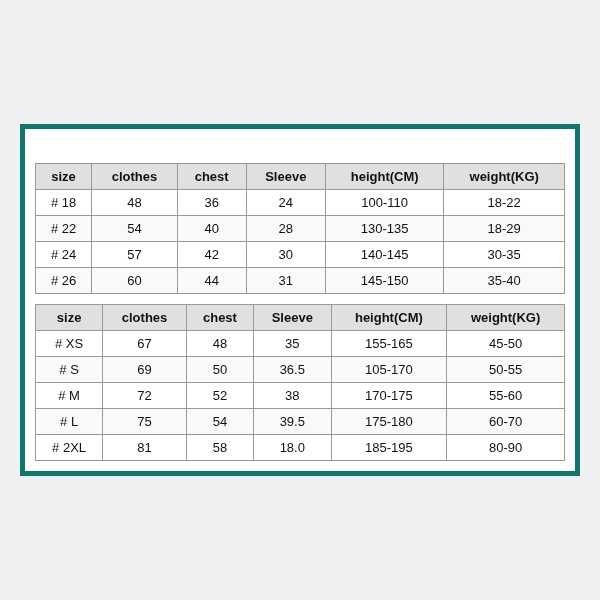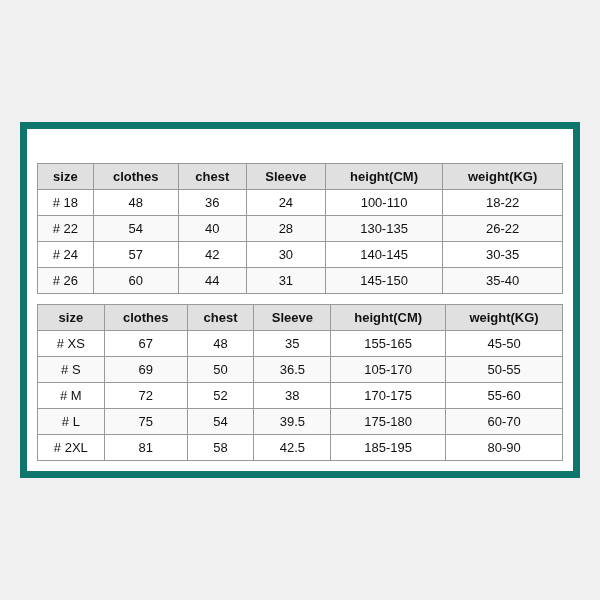--- a/index.html
+++ b/index.html
@@ -13,21 +13,21 @@
       height: 600px;
       background-color: #f0f0f0;
       display: flex;
       align-items: center;
       justify-content: center;
       font-family: Arial, sans-serif;
     }
 
     .chart-wrapper {
       background: #fff;
-      border: 7px solid #0f766e;
+      border: 5px solid #0f766e;
       width: 560px;
       padding: 10px;
     }
 
     .chart-title {
       text-align: center;
       font-size: 22px;
       font-weight: bold;
       padding: 10px 0 14px 0;
       color: #111;
@@ -89,21 +89,21 @@
           <td>24</td>
           <td>100-110</td>
           <td>18-22</td>
         </tr>
         <tr>
           <td># 22</td>
           <td>54</td>
           <td>40</td>
           <td>28</td>
           <td>130-135</td>
-          <td>26-22</td>
+          <td>18-29</td>
         </tr>
         <tr>
           <td># 24</td>
           <td>57</td>
           <td>42</td>
           <td>30</td>
           <td>140-145</td>
           <td>30-35</td>
         </tr>
         <tr>
@@ -160,19 +160,19 @@
           <td>75</td>
           <td>54</td>
           <td>39.5</td>
           <td>175-180</td>
           <td>60-70</td>
         </tr>
         <tr>
           <td># 2XL</td>
           <td>81</td>
           <td>58</td>
-          <td>42.5</td>
+          <td>18.0</td>
           <td>185-195</td>
           <td>80-90</td>
         </tr>
       </tbody>
   </table>
 </div>
 
 </body></html>

